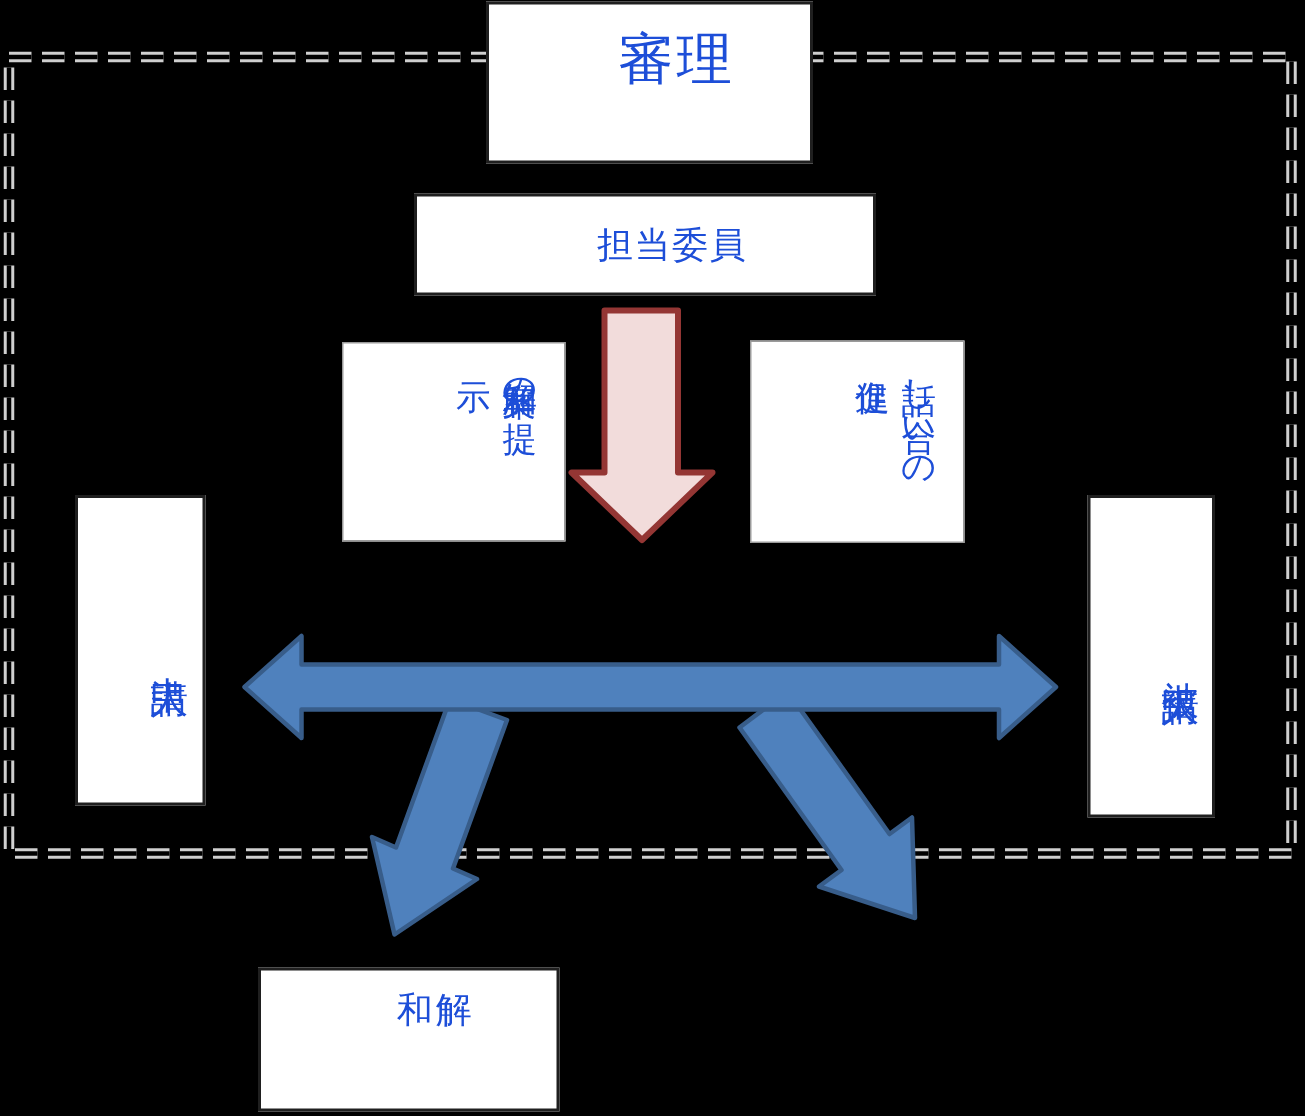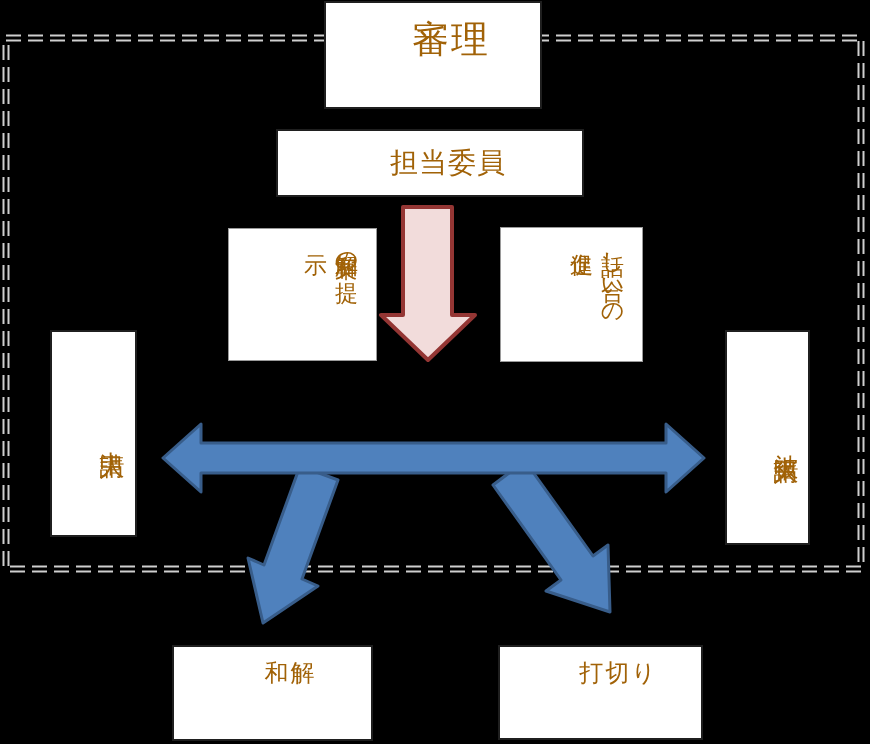--- a/index.html
+++ b/index.html
@@ -3,29 +3,29 @@
 <meta charset="utf-8">
 <style>
   html,body{margin:0;padding:0;background:#000;}
   .stage{
     position:relative;width:870px;height:744px;background:#000;overflow:hidden;
     font-family:"Liberation Sans","DejaVu Sans",sans-serif;color:#000;
   }
   .layer{position:absolute;left:0;top:0;width:870px;height:744px;pointer-events:none;}
   .box{
     position:absolute;box-sizing:border-box;background:#fff;border:2px solid #1f1f1f;
-    display:flex;color:#a16207;padding-left:36px;
+    display:flex;color:#1d4ed8;padding-left:36px;
   }
   .note{border:1px solid #9a9a9a;}
   .h-center-top{justify-content:center;align-items:flex-start;}
   .h-center-mid{justify-content:center;align-items:center;}
   .right-top{justify-content:flex-end;align-items:flex-start;}
   .vtext{writing-mode:vertical-rl;text-orientation:mixed;white-space:pre-line;line-height:1.35;}
   .t-title{font-size:37px;padding-top:12px;letter-spacing:2px;}
-  .t-panel{font-size:28px;letter-spacing:1px;}
+  .t-panel{font-size:24px;letter-spacing:1px;}
   .t-note{font-size:23px;padding:8px 14px 0 0;}
   .t-side{font-size:25px;letter-spacing:2px;}
   .t-bottom{font-size:24px;padding-top:10px;letter-spacing:2px;}
 </style>
 </head>
 <body>
 
 <div class="stage">
 
   <svg class="layer" viewBox="0 0 870 744">
@@ -56,23 +56,20 @@
   </div>
 
   <div class="box h-center-mid" style="left:725px;top:330px;width:85px;height:215px;">
     <span class="vtext t-side">被申請人</span>
   </div>
 
   <div class="box h-center-top" style="left:172px;top:645px;width:201px;height:96px;">
     <span class="t-bottom">和解</span>
   </div>
 
-  <div class="box h-center-top" style="left:498px;top:645px;width:205px;height:95px;">
-    <span class="t-bottom">打切り</span>
-  </div>
 
   <svg class="layer" viewBox="0 0 870 744">
 
     <polygon points="300,466 264,565 248,558 263,623 318,586 302,579 338,480" stroke-width="3" stroke-linejoin="round" fill="#4f81bd" stroke="#385d8a"></polygon>
 
     <polygon points="493,485 525,461 593,556 608,545 610,612 546,591 561,580" stroke-width="3" stroke-linejoin="round" fill="#4f81bd" stroke="#385d8a"></polygon>
 
     <polygon points="403,207 452,207 452,315 475,315 428,360 381,315 403,315" stroke-width="4" stroke-linejoin="round" fill="#f2dcdb" stroke="#943634"></polygon>
 
     <polygon points="163,458 201,424 201,443 666,443 666,424 704,458 666,492 666,473 201,473 201,492" stroke-width="3" stroke-linejoin="round" fill="#4f81bd" stroke="#385d8a"></polygon>

